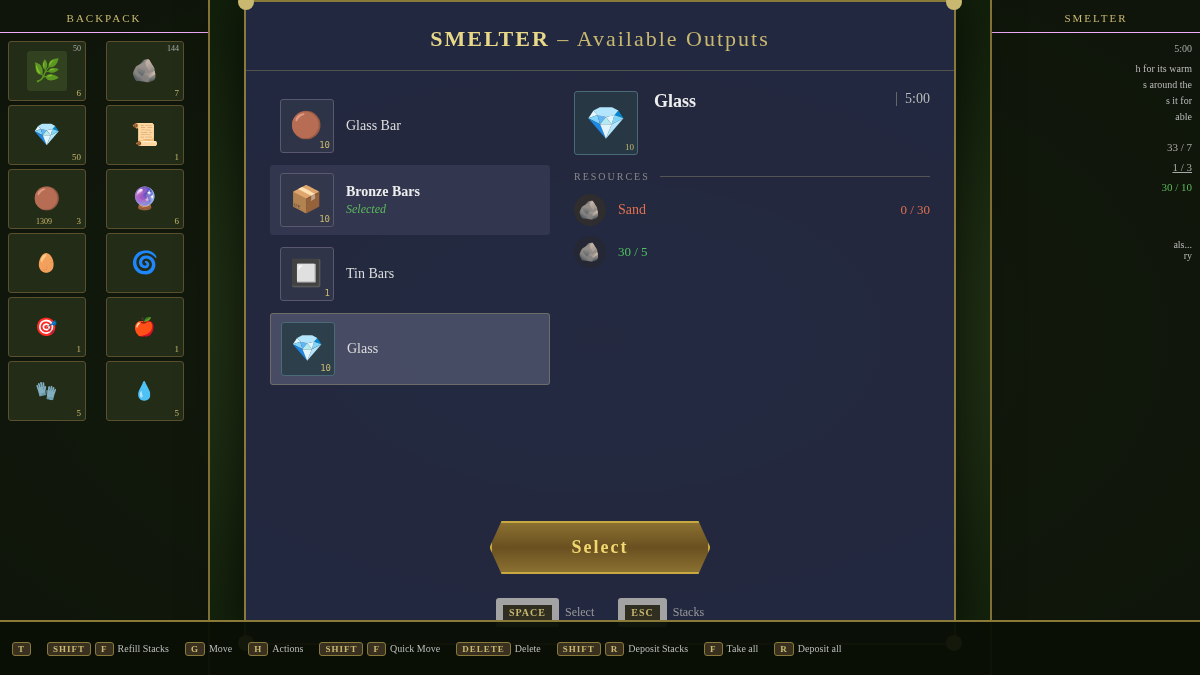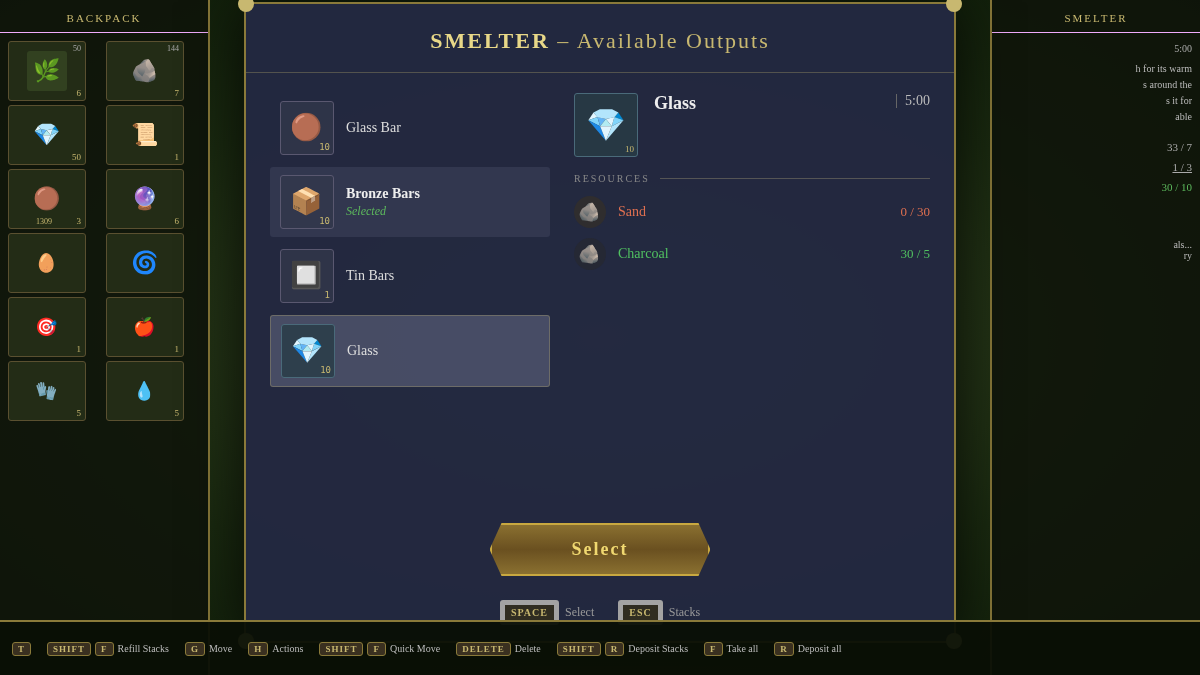--- a/index.html
+++ b/index.html
@@ -426,21 +426,21 @@
     .hint-item {
       display: flex;
       align-items: center;
       gap: 6px;
       color: #999;
       font-size: 12px;
     }
 
     .hint-key {
       background: rgba(50, 45, 30, 0.9);
-      border: 5px solid #a3a3a3;
+      border: 7px solid #a3a3a3;
       border-radius: 3px;
       padding: 2px 6px;
       color: #c8b870;
       font-size: 10px;
       font-weight: bold;
       letter-spacing: 1px;
     }
 
     .count-row {
       display: flex;
@@ -626,21 +626,20 @@
             🪨
           </div>
           <div class="resource-name insufficient">Sand</div>
           <div class="resource-amount insufficient">0 / 30</div>
         </div>
 
         <div class="resource-row">
           <div class="resource-icon" style="background:rgba(40,40,40,0.5);">
             🪨
           </div>
-          <div class="resource-name sufficient">Charcoal</div>
           <div class="resource-amount sufficient">30 / 5</div>
         </div>
 
       </div>
     </div>
 
     <div class="select-btn-container">
       <button class="select-btn">Select</button>
     </div>
 

